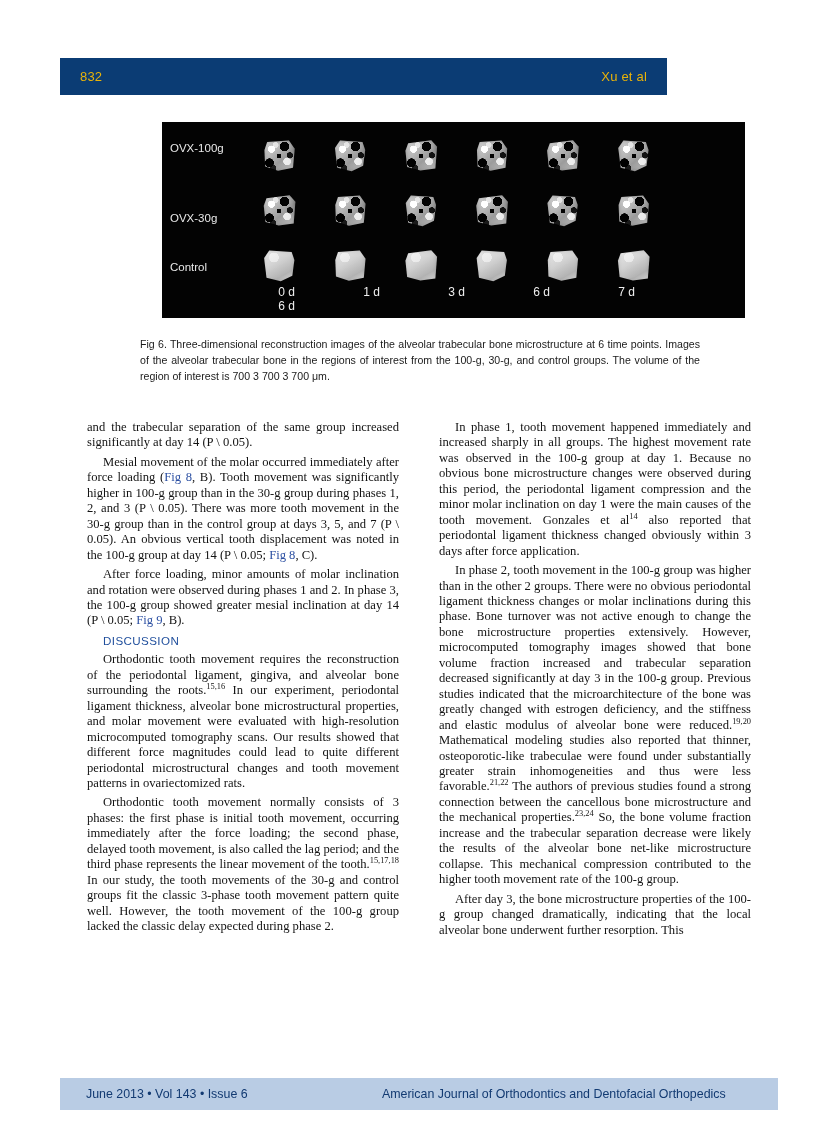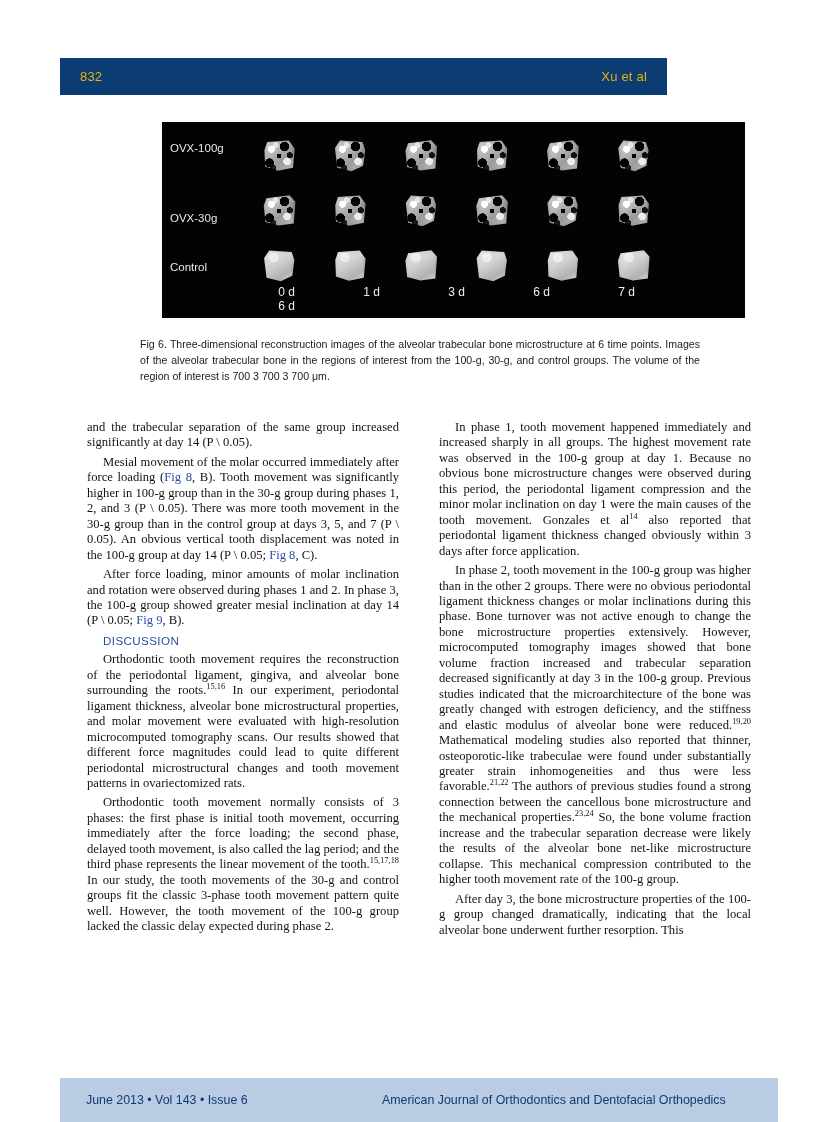--- a/index.html
+++ b/index.html
@@ -182,21 +182,21 @@
   }
   .figref { color: #2b4fa2; }
   sup { font-size: 8.4px; vertical-align: super; line-height: 0; }
 
   
   .footer-band {
     position: absolute;
     left: 60px;
     top: 1078px;
     width: 718px;
-    height: 44px;
+    height: 32px;
     background: #b9cce4;
     box-sizing: border-box;
     display: flex;
     align-items: center;
   }
   .footer-left {
     position: absolute;
     left: 26px;
     color: #123a72;
     font-family: "Liberation Sans", sans-serif;

